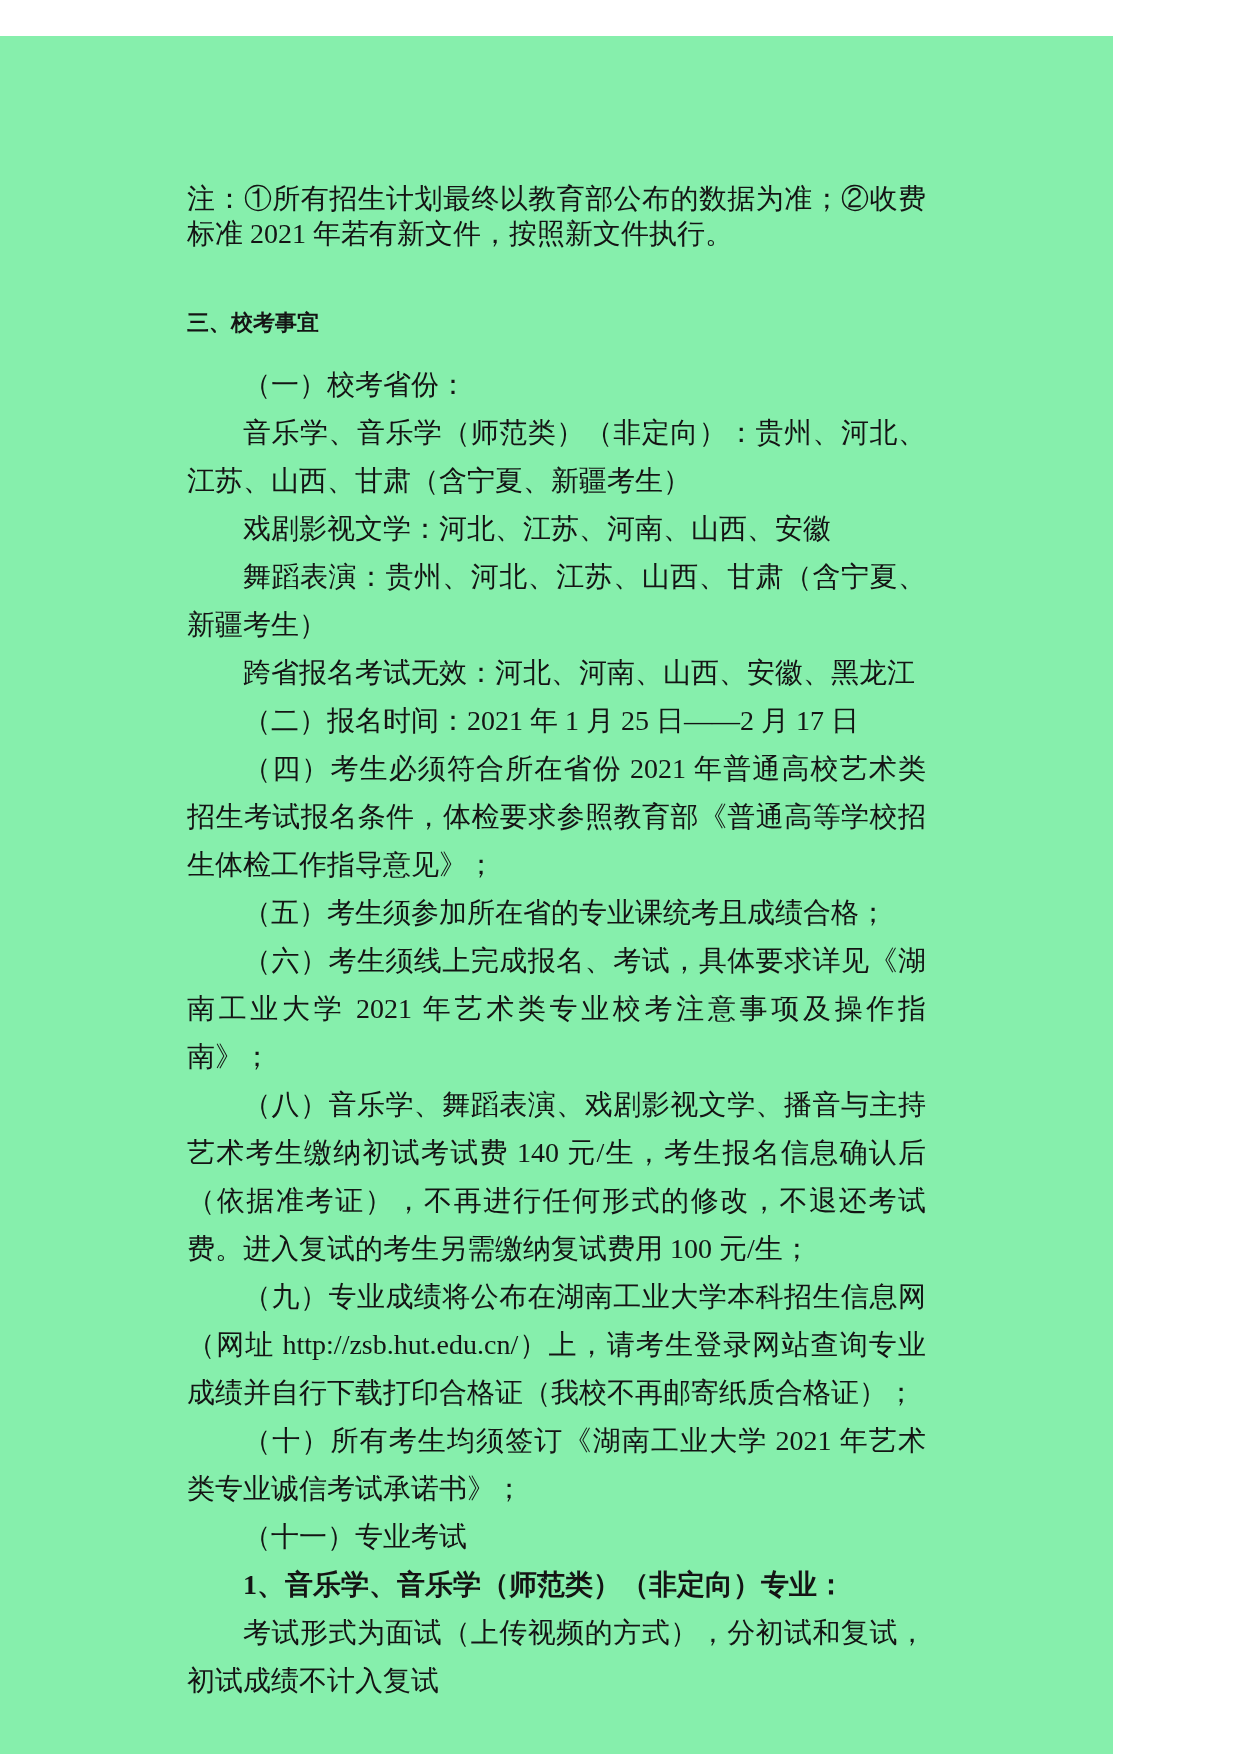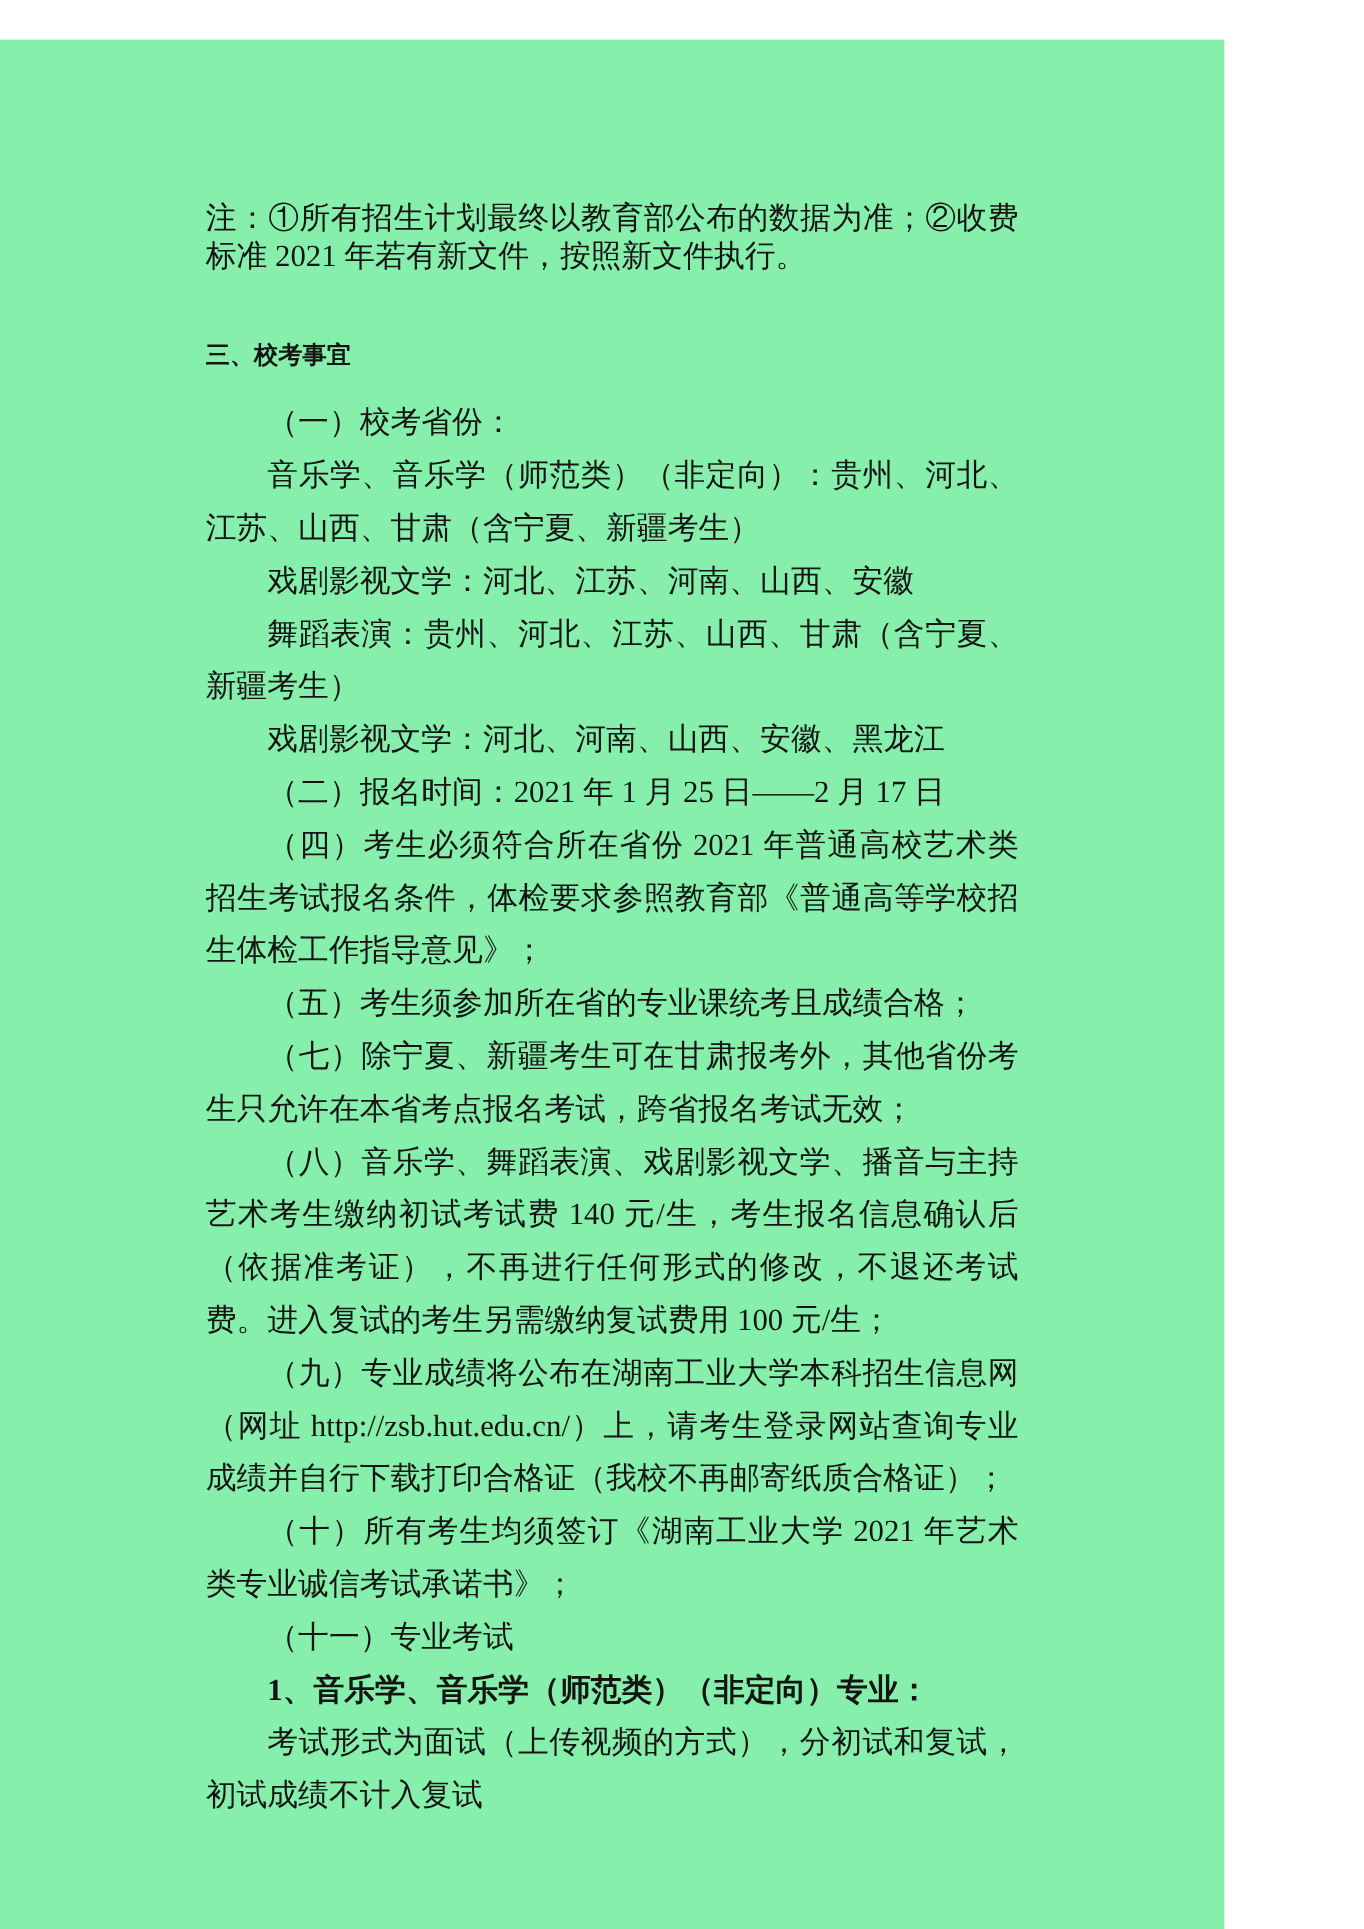--- a/index.html
+++ b/index.html
@@ -49,25 +49,25 @@
 
   <p class="note">注：①所有招生计划最终以教育部公布的数据为准；②收费标准 2021 年若有新文件，按照新文件执行。</p>
 
   <h2 class="heading">三、校考事宜</h2>
 
   <div class="body-block">
     <p>（一）校考省份：</p>
     <p>音乐学、音乐学（师范类）（非定向）：贵州、河北、江苏、山西、甘肃（含宁夏、新疆考生）</p>
     <p>戏剧影视文学：河北、江苏、河南、山西、安徽</p>
     <p>舞蹈表演：贵州、河北、江苏、山西、甘肃（含宁夏、新疆考生）</p>
-    <p>戏剧影视文学：河北、河南、山西、安徽、黑龙江</p>
+    <p>跨省报名考试无效：河北、河南、山西、安徽、黑龙江</p>
     <p>（二）报名时间：2021 年 1 月 25 日——2 月 17 日</p>
     <p>（四）考生必须符合所在省份 2021 年普通高校艺术类招生考试报名条件，体检要求参照教育部《普通高等学校招生体检工作指导意见》；</p>
     <p>（五）考生须参加所在省的专业课统考且成绩合格；</p>
-    <p>（七）除宁夏、新疆考生可在甘肃报考外，其他省份考生只允许在本省考点报名考试，跨省报名考试无效；</p>
+    <p>（六）考生须线上完成报名、考试，具体要求详见《湖南工业大学 2021 年艺术类专业校考注意事项及操作指南》；</p>
     <p>（八）音乐学、舞蹈表演、戏剧影视文学、播音与主持艺术考生缴纳初试考试费 140 元/生，考生报名信息确认后（依据准考证），不再进行任何形式的修改，不退还考试费。进入复试的考生另需缴纳复试费用 100 元/生；</p>
     <p>（九）专业成绩将公布在湖南工业大学本科招生信息网（网址 http://zsb.hut.edu.cn/）上，请考生登录网站查询专业成绩并自行下载打印合格证（我校不再邮寄纸质合格证）；</p>
     <p>（十）所有考生均须签订《湖南工业大学 2021 年艺术类专业诚信考试承诺书》；</p>
     <p>（十一）专业考试</p>
     <p class="bold">1、音乐学、音乐学（师范类）（非定向）专业：</p>
     <p>考试形式为面试（上传视频的方式），分初试和复试，初试成绩不计入复试</p>
   </div>
 
 </div>
 

